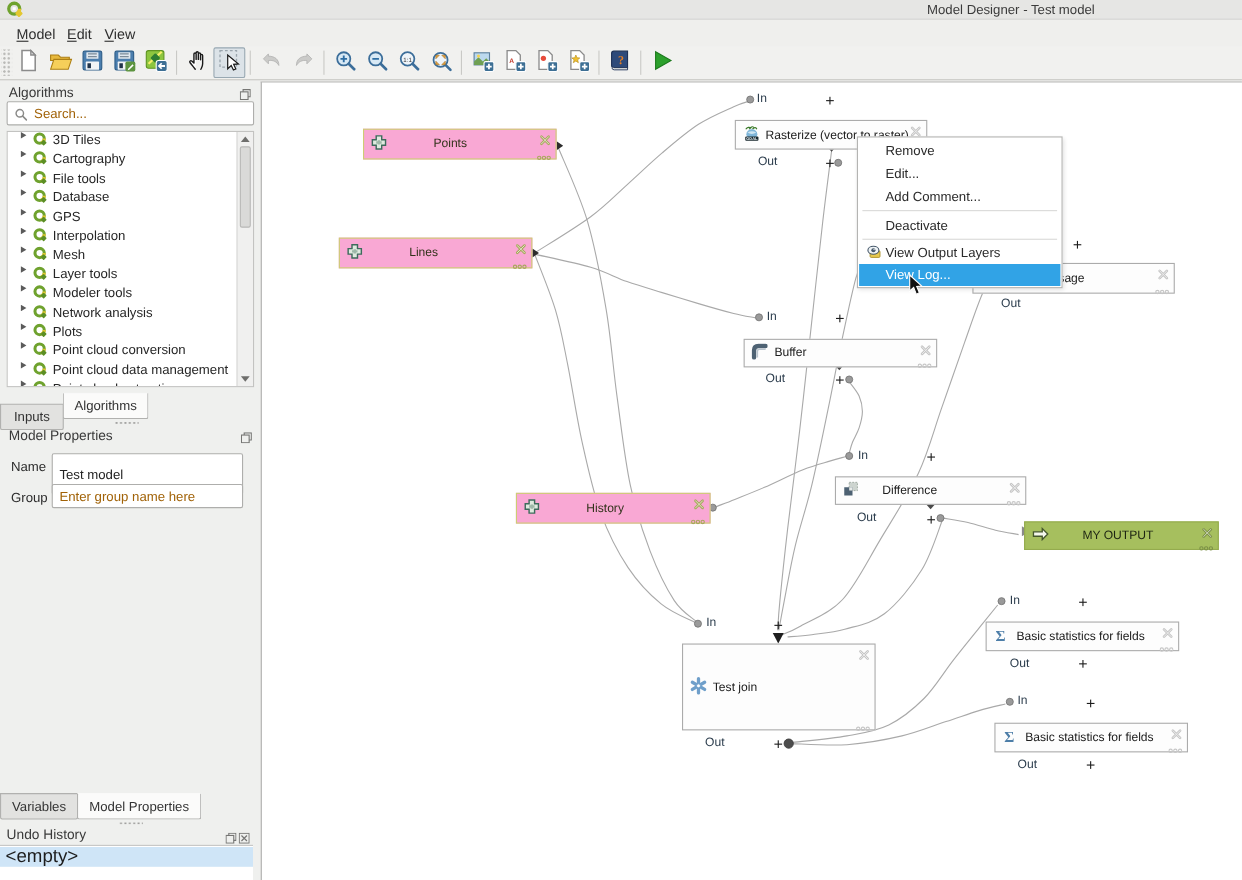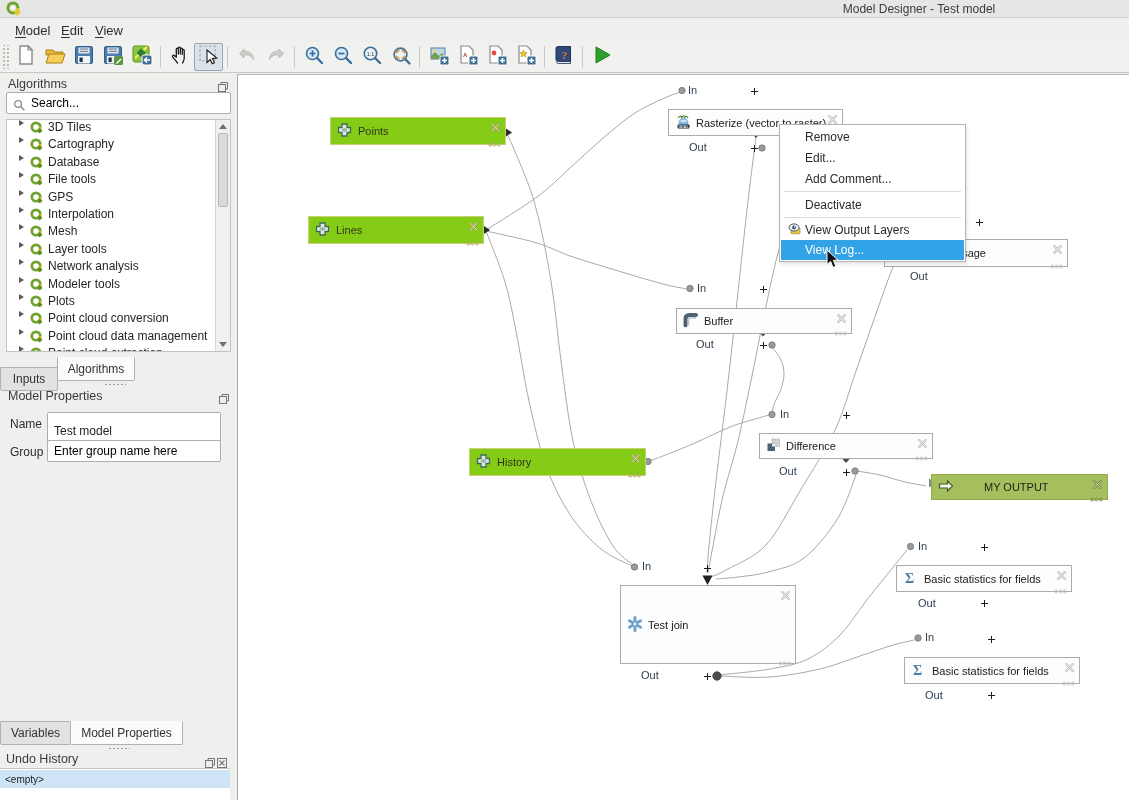--- a/index.html
+++ b/index.html
@@ -21,44 +21,44 @@
   .tb-btn.disabled { opacity:.95; }
   .tb-sep { width:9px; height:22px; position:relative; }
   .tb-sep::after { content:""; position:absolute; left:4px; top:0; width:1px; height:22px; background:#c9c9c6; }
 
   
   #sidebar { position:absolute; left:0; top:74px; width:237px; height:726px; background:#eff0ee; }
   #canvas-wrap { position:absolute; left:237px; top:74px; width:892px; height:726px; background:#ffffff; border-left:1px solid #a9a9a7; border-top:1px solid #b7b7b5; overflow:hidden; }
   .panel-title { position:absolute; font-size:12.5px; color:#3a3a3a; }
   .float-icon, .close-icon { position:absolute; }
   .side-input { position:absolute; background:#fff; border:1px solid #aeaeac; border-radius:2px; font-size:12px; color:#232323; display:flex; align-items:center; padding-left:6px; white-space:nowrap; overflow:hidden; }
-  .side-input .ph { color:#000000; }
+  .side-input .ph { color:#a16207; }
   #search-box { left:6px; top:18px; width:225px; height:22px; padding-left:24px; }
   #algo-tree { position:absolute; left:6px; top:45px; width:225px; height:233px; background:#fff; border:1px solid #c3c3c1; overflow:hidden; }
   .tree-row { position:relative; height:17.4px; display:flex; align-items:flex-start; }
   .tree-caret { width:0; height:0; border-left:5px solid #5b5b5b; border-top:3.5px solid transparent; border-bottom:3.5px solid transparent; margin-left:12px; }
   .tree-ico { margin-left:6px; width:13px; height:13px; flex:none; }
   .tree-label { margin-left:5px; font-size:12px; color:#262626; white-space:nowrap; }
   #tree-scroll { position:absolute; right:0px; top:0px; width:15px; height:231px; background:#f0f0ef; border-left:1px solid #d8d8d6; }
   #tree-thumb { position:absolute; left:2px; top:13px; width:10px; height:74px; background:#dadad8; border:1px solid #b8b8b6; border-radius:2px; }
   .scroll-arrow { position:absolute; left:3px; width:0; height:0; }
   .tabs-row { position:absolute; display:flex; }
   .ptab { height:24px; display:flex; align-items:center; justify-content:center; font-size:12px; color:#333; background:#e2e2e0; border:1px solid #b1b1af; border-radius:0 0 2px 2px; margin-right:-1px; }
   .ptab.active { background:#fbfbfa; border-top-color:#fbfbfa; }
   .grip-dots { position:absolute; width:22px; height:3px; background-image:radial-gradient(circle,#9d9d9b 0.8px,transparent 1px); background-size:4px 3px; }
   .form-label { position:absolute; font-size:12px; color:#2c2c2c; }
   #undo-list { position:absolute; left:0px; top:694px; width:230px; height:32px; background:#fff; border-top:1px solid #c3c3c1; }
   #undo-sel { position:absolute; left:0px; top:1px; width:230px; height:18px; background:#cfe5f7; display:flex; align-items:center; }
-  #undo-sel span { font-size:10px; color:#1d1d1d; margin-left:5px; }
+  #undo-sel span { font-size:17px; color:#1d1d1d; margin-left:5px; }
 
   
   #links-svg { position:absolute; left:0; top:0; }
   .node { position:absolute; display:flex; align-items:center; font-size:11px; color:#202020; }
   .node.algo { background:#fdfdfd; border:1px solid #ababab; }
-  .node.input { background:#84cc16; border:1px solid #cdcd74; color:#33331c; }
+  .node.input { background:#f9a8d4; border:1px solid #cdcd74; color:#33331c;padding-left:36px; }
   .node.output { background:#a6bf5e; border:1px solid #94ab4e; color:#1d2412; }
   .node .nlabel { white-space:nowrap; }
   .node-ico { position:absolute; }
   .xbtn { position:absolute; top:4px; right:4px; width:11px; height:11px; }
   .ellip { position:absolute; bottom:2px; right:4px; width:13px; height:5px; }
   .socket-label { position:absolute; font-size:11px; color:#2c3d4d; white-space:nowrap; }
   .plus-mark { position:absolute; width:7px; height:7px; }
   .plus-mark::before { content:""; position:absolute; left:0; top:3px; width:7px; height:1.4px; background:#1c1c1c; }
   .plus-mark::after { content:""; position:absolute; left:3px; top:0; width:1.4px; height:7px; background:#1c1c1c; }
 
@@ -276,38 +276,38 @@
             </svg></span>
           <span class="tree-label">Cartography</span>
         </div>
         <div class="tree-row">
           <span class="tree-caret"></span>
           <span class="tree-ico"><svg width="13" height="13" viewBox="0 0 16 16">
               <circle cx="7.4" cy="7.4" r="5.2" fill="none" stroke="#6fa22e" stroke-width="3.4"></circle>
               <circle cx="7.4" cy="7.4" r="5.2" fill="none" stroke="#e3c72f" stroke-width="3.4" stroke-dasharray="8 40" stroke-dashoffset="2"></circle>
               <rect x="9.4" y="9.4" width="5" height="5" rx="0.8" fill="#5c8f25" transform="rotate(45 11.9 11.9)"></rect>
             </svg></span>
+          <span class="tree-label">File tools</span>
+        </div>
+        <div class="tree-row">
+          <span class="tree-caret"></span>
+          <span class="tree-ico"><svg width="13" height="13" viewBox="0 0 16 16">
+              <circle cx="7.4" cy="7.4" r="5.2" fill="none" stroke="#6fa22e" stroke-width="3.4"></circle>
+              <circle cx="7.4" cy="7.4" r="5.2" fill="none" stroke="#e3c72f" stroke-width="3.4" stroke-dasharray="8 40" stroke-dashoffset="2"></circle>
+              <rect x="9.4" y="9.4" width="5" height="5" rx="0.8" fill="#5c8f25" transform="rotate(45 11.9 11.9)"></rect>
+            </svg></span>
           <span class="tree-label">Database</span>
         </div>
         <div class="tree-row">
           <span class="tree-caret"></span>
           <span class="tree-ico"><svg width="13" height="13" viewBox="0 0 16 16">
               <circle cx="7.4" cy="7.4" r="5.2" fill="none" stroke="#6fa22e" stroke-width="3.4"></circle>
               <circle cx="7.4" cy="7.4" r="5.2" fill="none" stroke="#e3c72f" stroke-width="3.4" stroke-dasharray="8 40" stroke-dashoffset="2"></circle>
               <rect x="9.4" y="9.4" width="5" height="5" rx="0.8" fill="#5c8f25" transform="rotate(45 11.9 11.9)"></rect>
             </svg></span>
-          <span class="tree-label">File tools</span>
-        </div>
-        <div class="tree-row">
-          <span class="tree-caret"></span>
-          <span class="tree-ico"><svg width="13" height="13" viewBox="0 0 16 16">
-              <circle cx="7.4" cy="7.4" r="5.2" fill="none" stroke="#6fa22e" stroke-width="3.4"></circle>
-              <circle cx="7.4" cy="7.4" r="5.2" fill="none" stroke="#e3c72f" stroke-width="3.4" stroke-dasharray="8 40" stroke-dashoffset="2"></circle>
-              <rect x="9.4" y="9.4" width="5" height="5" rx="0.8" fill="#5c8f25" transform="rotate(45 11.9 11.9)"></rect>
-            </svg></span>
           <span class="tree-label">GPS</span>
         </div>
         <div class="tree-row">
           <span class="tree-caret"></span>
           <span class="tree-ico"><svg width="13" height="13" viewBox="0 0 16 16">
               <circle cx="7.4" cy="7.4" r="5.2" fill="none" stroke="#6fa22e" stroke-width="3.4"></circle>
               <circle cx="7.4" cy="7.4" r="5.2" fill="none" stroke="#e3c72f" stroke-width="3.4" stroke-dasharray="8 40" stroke-dashoffset="2"></circle>
               <rect x="9.4" y="9.4" width="5" height="5" rx="0.8" fill="#5c8f25" transform="rotate(45 11.9 11.9)"></rect>
             </svg></span>
           <span class="tree-label">Interpolation</span>
@@ -330,30 +330,30 @@
             </svg></span>
           <span class="tree-label">Layer tools</span>
         </div>
         <div class="tree-row">
           <span class="tree-caret"></span>
           <span class="tree-ico"><svg width="13" height="13" viewBox="0 0 16 16">
               <circle cx="7.4" cy="7.4" r="5.2" fill="none" stroke="#6fa22e" stroke-width="3.4"></circle>
               <circle cx="7.4" cy="7.4" r="5.2" fill="none" stroke="#e3c72f" stroke-width="3.4" stroke-dasharray="8 40" stroke-dashoffset="2"></circle>
               <rect x="9.4" y="9.4" width="5" height="5" rx="0.8" fill="#5c8f25" transform="rotate(45 11.9 11.9)"></rect>
             </svg></span>
+          <span class="tree-label">Modeler tools</span>
+        </div>
+        <div class="tree-row">
+          <span class="tree-caret"></span>
+          <span class="tree-ico"><svg width="13" height="13" viewBox="0 0 16 16">
+              <circle cx="7.4" cy="7.4" r="5.2" fill="none" stroke="#6fa22e" stroke-width="3.4"></circle>
+              <circle cx="7.4" cy="7.4" r="5.2" fill="none" stroke="#e3c72f" stroke-width="3.4" stroke-dasharray="8 40" stroke-dashoffset="2"></circle>
+              <rect x="9.4" y="9.4" width="5" height="5" rx="0.8" fill="#5c8f25" transform="rotate(45 11.9 11.9)"></rect>
+            </svg></span>
           <span class="tree-label">Network analysis</span>
-        </div>
-        <div class="tree-row">
-          <span class="tree-caret"></span>
-          <span class="tree-ico"><svg width="13" height="13" viewBox="0 0 16 16">
-              <circle cx="7.4" cy="7.4" r="5.2" fill="none" stroke="#6fa22e" stroke-width="3.4"></circle>
-              <circle cx="7.4" cy="7.4" r="5.2" fill="none" stroke="#e3c72f" stroke-width="3.4" stroke-dasharray="8 40" stroke-dashoffset="2"></circle>
-              <rect x="9.4" y="9.4" width="5" height="5" rx="0.8" fill="#5c8f25" transform="rotate(45 11.9 11.9)"></rect>
-            </svg></span>
-          <span class="tree-label">Modeler tools</span>
         </div>
         <div class="tree-row">
           <span class="tree-caret"></span>
           <span class="tree-ico"><svg width="13" height="13" viewBox="0 0 16 16">
               <circle cx="7.4" cy="7.4" r="5.2" fill="none" stroke="#6fa22e" stroke-width="3.4"></circle>
               <circle cx="7.4" cy="7.4" r="5.2" fill="none" stroke="#e3c72f" stroke-width="3.4" stroke-dasharray="8 40" stroke-dashoffset="2"></circle>
               <rect x="9.4" y="9.4" width="5" height="5" rx="0.8" fill="#5c8f25" transform="rotate(45 11.9 11.9)"></rect>
             </svg></span>
           <span class="tree-label">Plots</span>
         </div>
@@ -580,21 +580,21 @@
                 <circle cx="10.8" cy="2.5" r="1.5"></circle>
               </g>
             </svg></span>
         </div>
         <div class="node algo" style="left: 521px; top: 358px; width: 174px; height: 26px;">
           <span class="node-ico" style="left:6px; top:50%; transform:translateY(-50%);"><svg width="15" height="15" viewBox="0 0 15 15">
               <rect x="6" y="1.5" width="7.5" height="7.5" fill="#cdd4cf" stroke="#9aa59d" stroke-width="0.8" stroke-dasharray="1.6 1.2"></rect>
               <path d="M1.5 6 h7.5 v7.5 h-7.5 z" fill="#4e6273"></path>
               <path d="M6 6 h3 v3 h-3 z" fill="#e9ece9"></path>
             </svg></span>
-          <span class="nlabel" style="margin-left:26px;">Difference</span>
+          <span class="nlabel" style="margin-left:42px;">Difference</span>
           <span class="xbtn"><svg width="11" height="11" viewBox="0 0 12 12">
               <path d="M2.4,2.4 L9.6,9.6 M9.6,2.4 L2.4,9.6" stroke="#c6c6c6" stroke-width="2.6" stroke-linecap="round"></path>
               <path d="M2.4,2.4 L9.6,9.6 M9.6,2.4 L2.4,9.6" stroke="#ffffff" stroke-width="0.9" stroke-linecap="round" opacity="0.7"></path>
             </svg></span>
           <span class="ellip"><svg width="13" height="5" viewBox="0 0 13 5">
               <g fill="none" stroke="#c6c6c6" stroke-width="1">
                 <circle cx="2.2" cy="2.5" r="1.5"></circle>
                 <circle cx="6.5" cy="2.5" r="1.5"></circle>
                 <circle cx="10.8" cy="2.5" r="1.5"></circle>
               </g>

